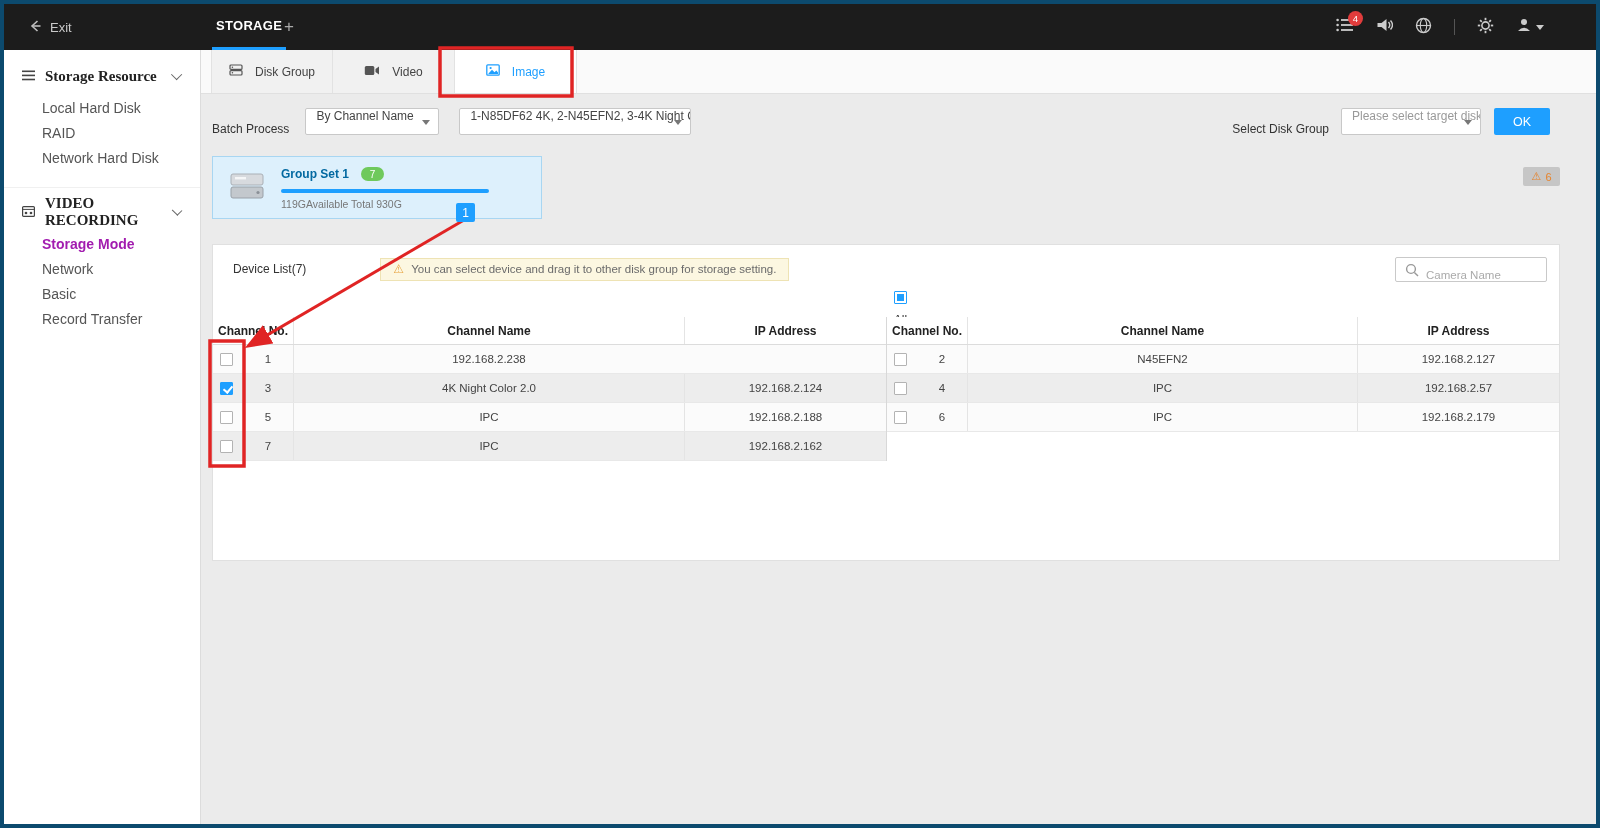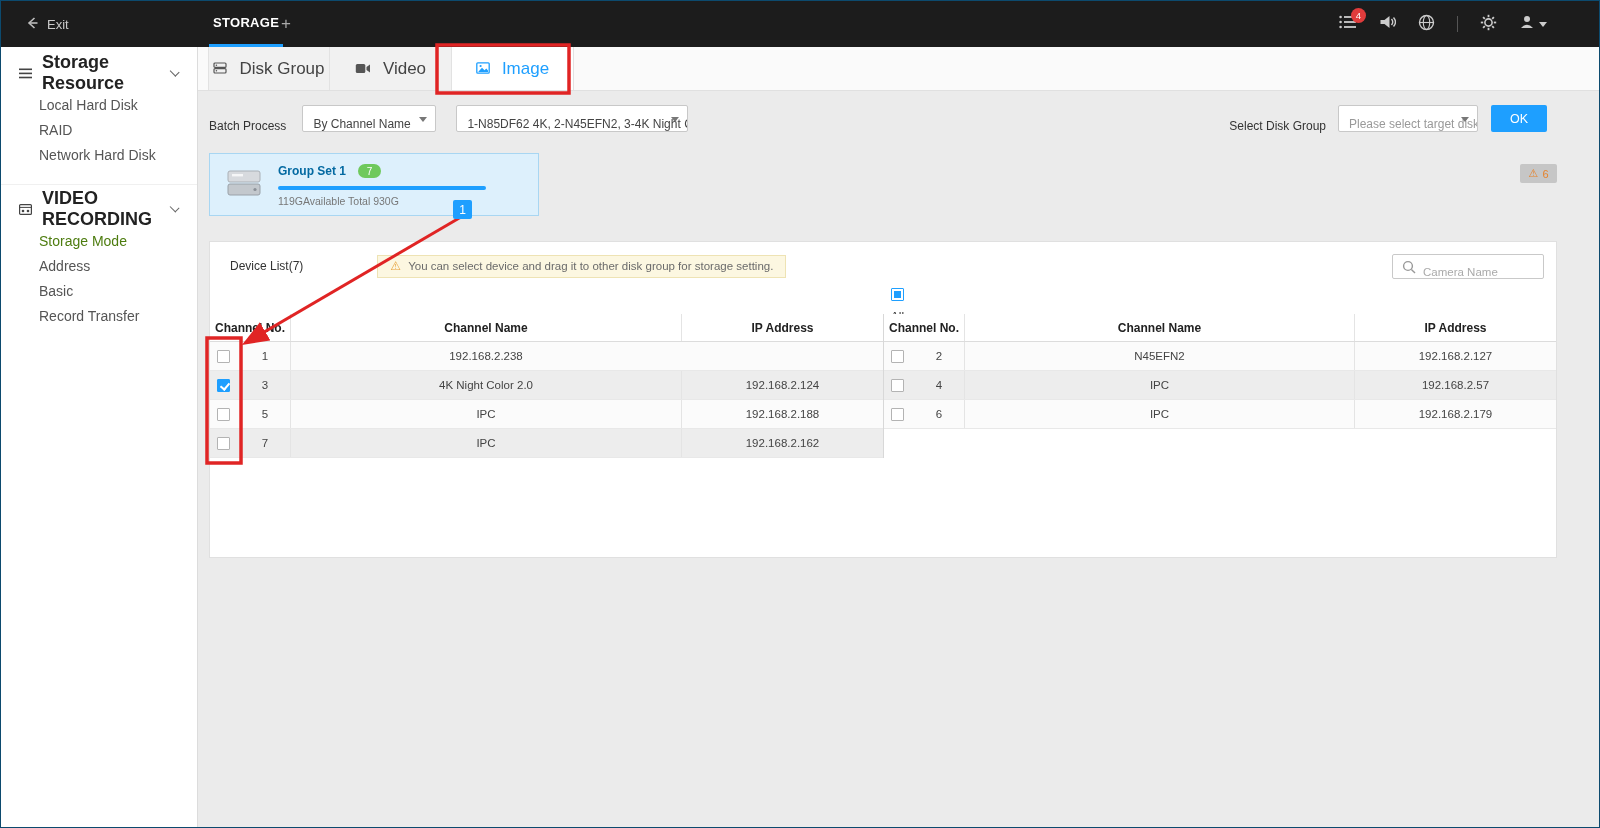--- a/index.html
+++ b/index.html
@@ -1,47 +1,47 @@
 <!DOCTYPE html>
 <html><head>
 <meta charset="utf-8">
 <style>
   * { margin:0; padding:0; box-sizing:border-box; }
   body { font-family:"Liberation Sans","DejaVu Sans",sans-serif; background:#fff; }
-  .screen { position:relative; width:1600px; height:828px; background:#ebebeb; overflow:hidden; border:1px solid #0c4a6e; }
+  .screen { position:relative; width:1600px; height:828px; background:#ebebeb; overflow:hidden; border:4px solid #0c4a6e; }
 
   
   .topbar { position:absolute; left:0; top:0; width:100%; height:46px; background:#1c1c1c; color:#ccc; z-index:5; }
   .exit { position:absolute; left:24px; top:0; height:46px; display:flex; align-items:center; gap:8px; font-size:13px; color:#c9c9c9; cursor:pointer; }
   .app-tab { position:absolute; left:208px; top:0; height:46px; display:flex; align-items:center; padding:0 4px; color:#fff; font-weight:bold; font-size:13px; border-bottom:3px solid #1E9FFF; letter-spacing:.3px; }
   .add-tab { position:absolute; left:280px; top:0; height:46px; display:flex; align-items:center; color:#aaa; font-size:17px; cursor:pointer; }
   .top-icons { position:absolute; right:52px; top:0; height:46px; display:flex; align-items:center; gap:22px; }
   .ticon { position:relative; display:flex; align-items:center; cursor:pointer; }
   .badge { position:absolute; top:-7px; right:-9px; min-width:15px; height:15px; border-radius:8px; background:#e13c3c; color:#fff; font-size:9.5px; display:flex; align-items:center; justify-content:center; padding:0 3px; }
   .tdivider { width:1px; height:16px; background:#555; }
   .user-caret { width:0; height:0; border-left:4px solid transparent; border-right:4px solid transparent; border-top:5px solid #ccc; margin-left:4px; }
 
   
   .sidebar { position:absolute; left:0; top:46px; width:197px; bottom:0; background:#fff; border-right:1px solid #dcdcdc; padding-top:6px; z-index:4; }
-  .side-header { height:40px; display:flex; align-items:center; gap:10px; padding:0 18px; font-size:18px; font-weight:bold; color:#222; cursor:pointer; }
+  .side-header { height:40px; display:flex; align-items:center; gap:10px; padding:0 18px; font-size:15px; font-weight:bold; color:#222; cursor:pointer;font-family:Liberation Serif, serif; }
   .side-header .chev { margin-left:auto; width:8px; height:8px; border-left:1.6px solid #666; border-bottom:1.6px solid #666; transform:rotate(-45deg) translateY(-2px); }
   .side-item { height:25px; line-height:25px; padding-left:38px; font-size:14px; color:#555; cursor:pointer; }
-  .side-item.active { color:#4d7c0f; font-weight:normal; }
+  .side-item.active { color:#a21caf; font-weight:bold; }
   .side-section.second { margin-top:16px; border-top:1px solid #f0f0f0; padding-top:4px; }
 
   
   .tabstrip { position:absolute; left:197px; top:46px; right:0; height:44px; background:#fafafa; border-bottom:1px solid #e0e0e0; display:flex; z-index:3; }
-  .tab { width:122px; display:flex; align-items:center; justify-content:center; gap:12px; font-size:17px; color:#444; background:#f1f1f1; border-right:1px solid #e2e2e2; cursor:pointer; }
+  .tab { width:122px; display:flex; align-items:center; justify-content:center; gap:12px; font-size:12px; color:#444; background:#f1f1f1; border-right:1px solid #e2e2e2; cursor:pointer; }
   .tab.first { margin-left:10px; border-left:1px solid #e2e2e2; }
   .tab.active { background:#fff; color:#1E9FFF; }
 
   
   .toolbar { position:absolute; left:208px; top:104px; width:1338px; height:27px; display:flex; align-items:center; font-size:12px; color:#333; z-index:2; }
   .tlabel { white-space:nowrap;margin-top:15px; }
-  .select { height:27px; background:#fff; border:1px solid #c8c8c8; border-radius:2px; display:flex; align-items:flex-end; padding:0 22px 0 10px; position:relative; font-size:12px; color:#444; cursor:pointer; white-space:nowrap; overflow:hidden; }
+  .select { height:27px; background:#fff; border:1px solid #c8c8c8; border-radius:2px; display:flex; align-items:flex-start; padding:0 22px 16px 10px; position:relative; font-size:12px; color:#444; cursor:pointer; white-space:nowrap; overflow:hidden; }
   .select .caret { position:absolute; right:8px; top:11px; width:0; height:0; border-left:4px solid transparent; border-right:4px solid transparent; border-top:5px solid #777; }
   .sel-mode { width:134px; margin-left:16px; }
   .sel-channels { width:232px; margin-left:20px; }
   .lbl-right { margin-left:auto; }
   .sel-disk { width:140px; margin-left:12px; color:#999; }
   .ok-btn { width:56px; height:27px; margin-left:13px; background:#1E9FFF; color:#fff; border:none; border-radius:2px; font-size:12.5px; cursor:pointer; font-family:inherit; }
 
   
   .group-card { position:absolute; left:208px; top:152px; width:330px; height:63px; background:#ddf0fc; border:1px solid #a8d6f2; display:flex; align-items:center; padding:0 14px; gap:14px; z-index:2; cursor:pointer; }
   .gc-body { flex:1; padding-top:2px; }
@@ -193,21 +193,21 @@
               <rect x="0.6" y="0.6" width="11.8" height="9.8" rx="1" fill="none" stroke="#444" stroke-width="1.2"></rect>
               <line x1="0.6" y1="3.4" x2="12.4" y2="3.4" stroke="#444" stroke-width="1"></line>
               <circle cx="4" cy="7" r="1.3" fill="#444"></circle>
               <circle cx="9" cy="7" r="1.3" fill="#444"></circle>
             </svg>
         </span>
         <span>VIDEO RECORDING</span>
         <span class="chev"></span>
       </div>
       <div class="side-item active">Storage Mode</div>
-      <div class="side-item">Address</div>
+      <div class="side-item">Network</div>
       <div class="side-item">Basic</div>
       <div class="side-item">Record Transfer</div>
     </div>
   </aside>
 
   <div class="tabstrip">
     <div class="tab first">
       <span>
         <svg width="14" height="12" viewBox="0 0 14 12">
             <rect x="1" y="1" width="12" height="4.4" rx="1" fill="none" stroke="#555" stroke-width="1.2"></rect>

